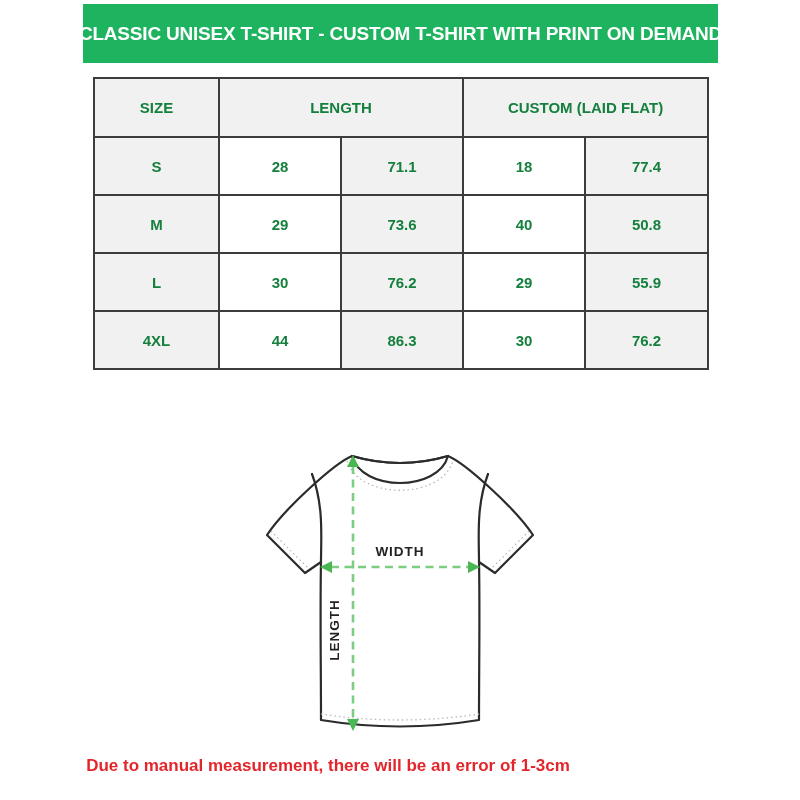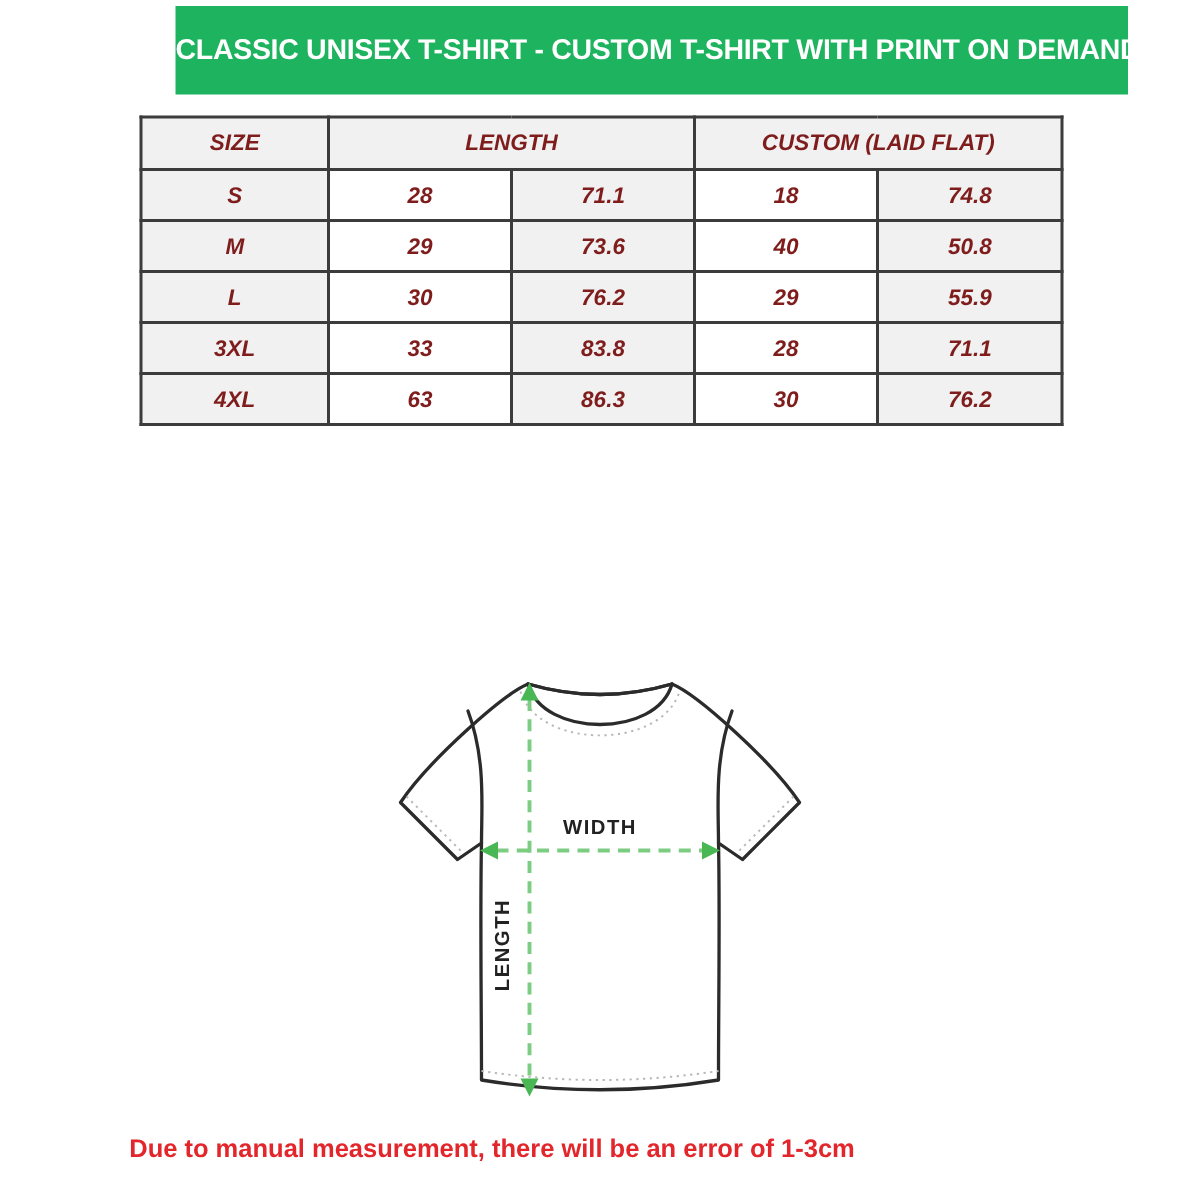--- a/index.html
+++ b/index.html
@@ -3,32 +3,32 @@
 <meta charset="utf-8">
 <style>
   html,body { margin:0; padding:0; }
   body {
     width:800px; height:800px; position:relative; background:#ffffff;
     font-family:"Liberation Sans", sans-serif;
     --accent:#1eb45f; --arrow:#7ccc81; --arrowhead:#49b854; --outline:#2b2b2b; --note:#e2262b;
   }
   .banner {
     position:absolute; left:83px; top:4px; width:635px; height:59px;
-    background:var(--accent); display:flex; align-items:center; margin-left:34px;
+    background:var(--accent); display:flex; align-items:center; justify-content:center;
   }
   .banner-title {
     color:#ffffff; font-weight:bold; font-size:19px; letter-spacing:-0.2px; white-space:nowrap;
   }
   table.size-table {
     position:absolute; left:93px; top:77px; width:614px;
     border-collapse:collapse; table-layout:fixed;
   }
   .size-table th, .size-table td {
     border:2px solid #3c3c3c; text-align:center; vertical-align:middle;
-    font-weight:bold; color:#7f1d1d; padding:0;font-style:italic;
+    font-weight:bold; color:#15803d; padding:12px;
   }
   .size-table th { height:33px; font-size:15px; background:#f1f1f1; }
   .size-table td { height:32px; font-size:15px; }
   .size-table td.shade { background:#f1f1f1; }
   .shirt-svg { position:absolute; left:250px; top:448px; }
   .shirt-outline { fill:#ffffff; stroke:var(--outline); stroke-width:2.2; stroke-linejoin:round; }
   .shirt-line { fill:none; stroke:var(--outline); stroke-width:2.2; stroke-linecap:round; }
   .stitch { fill:none; stroke:#b8b8b8; stroke-width:1.3; stroke-dasharray:1.5 3; }
   .dash { fill:none; stroke:var(--arrow); stroke-width:2.6; stroke-dasharray:8 5.5; }
   .ah { fill:var(--arrowhead); }
@@ -59,46 +59,39 @@
       <th colspan="2">LENGTH</th>
       <th colspan="2">CUSTOM (LAID FLAT)</th>
     </tr>
   </thead>
   <tbody>
     <tr>
       <td class="shade">S</td>
       <td>28</td>
       <td class="shade">71.1</td>
       <td>18</td>
-      <td class="shade">74.8</td>
+      <td class="shade">77.4</td>
     </tr>
     <tr>
       <td class="shade">M</td>
       <td>29</td>
       <td class="shade">73.6</td>
       <td>40</td>
       <td class="shade">50.8</td>
     </tr>
     <tr>
       <td class="shade">L</td>
       <td>30</td>
       <td class="shade">76.2</td>
       <td>29</td>
       <td class="shade">55.9</td>
     </tr>
     <tr>
-      <td class="shade">3XL</td>
-      <td>33</td>
-      <td class="shade">83.8</td>
-      <td>28</td>
-      <td class="shade">71.1</td>
-    </tr>
-    <tr>
       <td class="shade">4XL</td>
-      <td>63</td>
+      <td>44</td>
       <td class="shade">86.3</td>
       <td>30</td>
       <td class="shade">76.2</td>
     </tr>
   </tbody>
 </table>
 
 <svg class="shirt-svg" width="300" height="300" viewBox="0 0 300 300">
 
   <path class="shirt-outline" d="M102,8 C85,15 35,60 17,87 L55,125 L71,114 C70,160 71,220 71,272 Q150,285 229,272 C229,220 230,160 229,114 L245,125 L283,87 C265,60 215,15 198,8 Q150,22 102,8 Z"></path>

